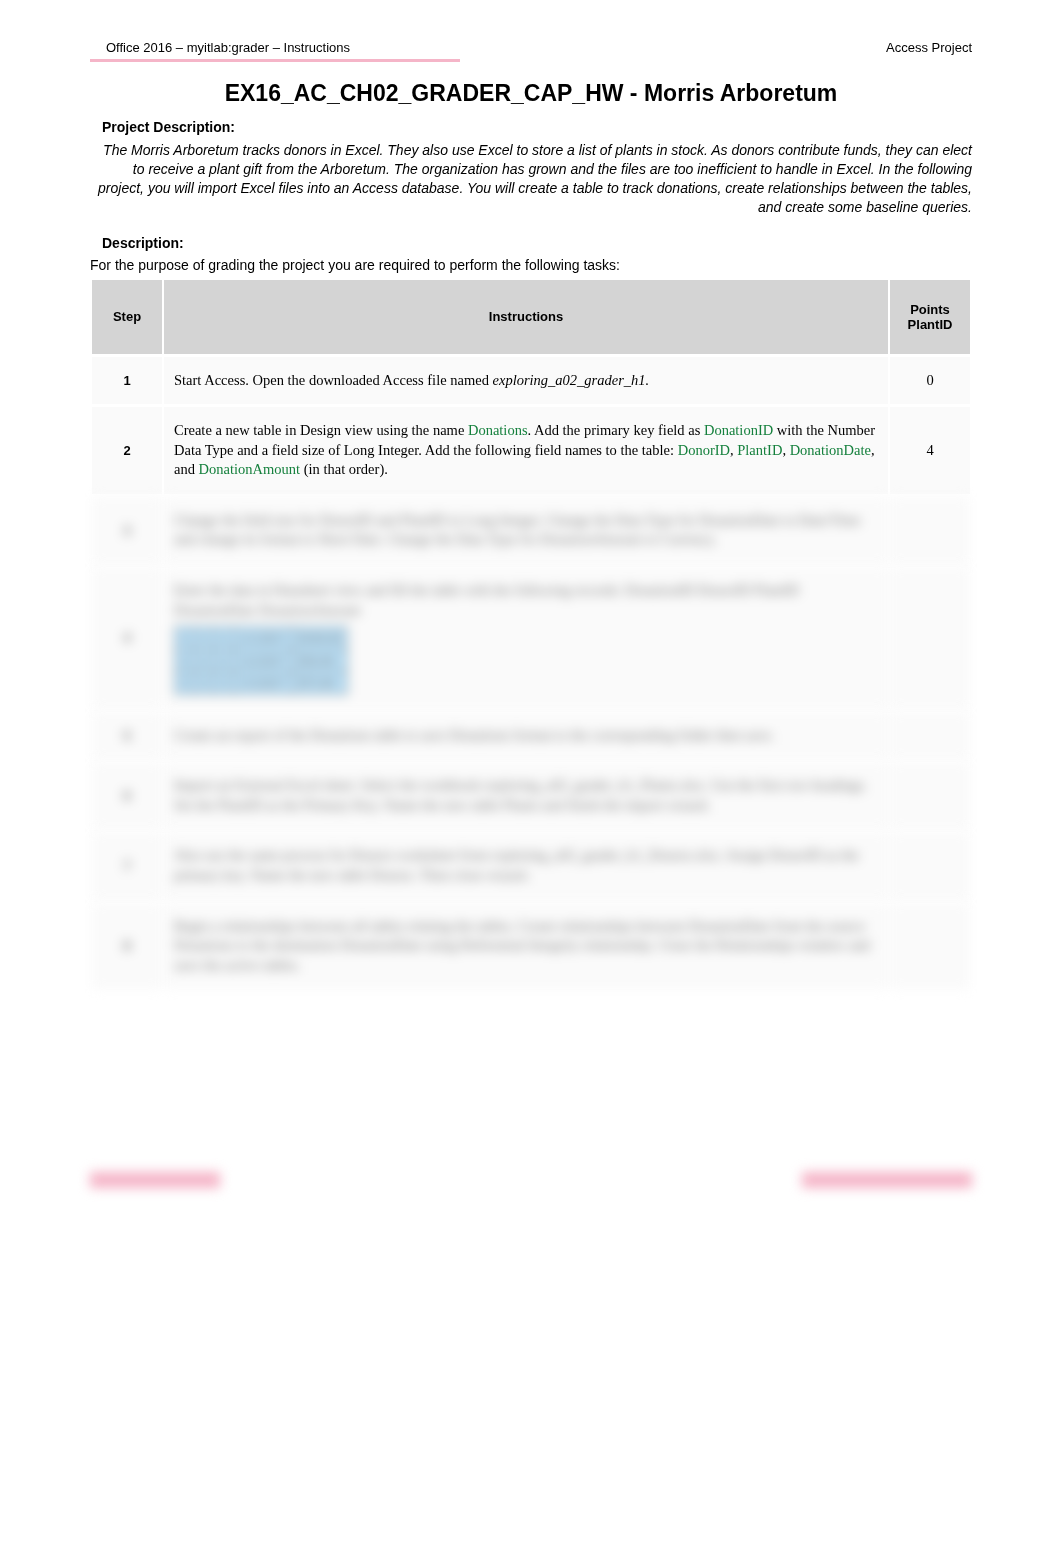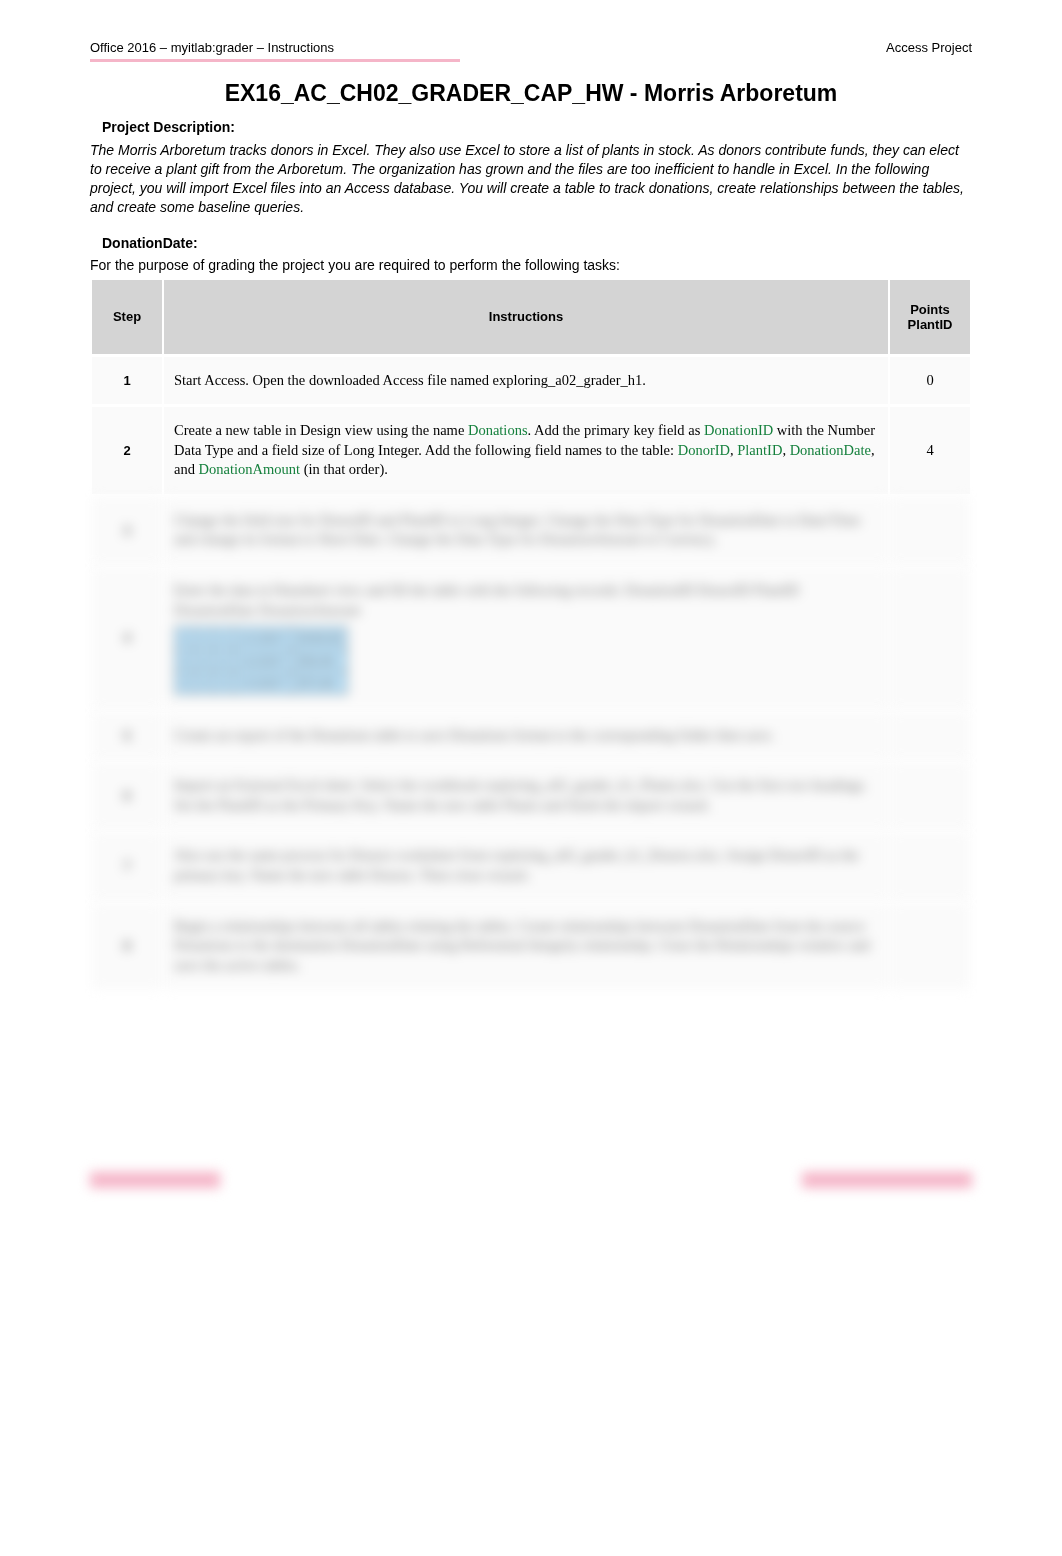--- a/index.html
+++ b/index.html
@@ -12,20 +12,21 @@
     font-size: 13px;
   }
   .page {
     padding: 40px 90px 40px 90px;
   }
   .header-row {
     display: flex;
     justify-content: space-between;
     align-items: flex-end;
     margin-bottom: 4px;
+    margin-left: 16px;
   }
   .header-left {
     font-size: 13px;
     color: #000;
   }
   .header-right {
     font-size: 13px;
     color: #000;
   }
   .pink-underline {
@@ -46,20 +47,21 @@
     font-weight: bold;
     font-size: 14px;
     margin-bottom: 6px;
     padding-left: 12px;
   }
   .description {
     font-style: italic;
     font-size: 14px;
     line-height: 1.35;
     margin-bottom: 18px;
+    text-align: right;
   }
   .instructions-intro {
     font-size: 14px;
     margin-bottom: 4px;
   }
   .grid {
     width: 100%;
     border-collapse: separate;
     border-spacing: 2px 3px;
   }
@@ -88,21 +90,21 @@
     font-size: 14.5px;
     line-height: 1.35;
   }
   .grid td.points-col {
     width: 80px;
     text-align: center;
     font-family: "Times New Roman", Times, serif;
     font-size: 14.5px;
   }
   .keyword { color: #15803d; font-weight: normal; }
-  .ital { }
+  .ital { font-style: italic; }
   .blurred {
     filter: blur(6px);
     user-select: none;
     pointer-events: none;
   }
   .blurred td { color: #777; }
   .inner-table {
     border-collapse: collapse;
     margin-top: 6px;
     font-family: "Times New Roman", Times, serif;
@@ -137,21 +139,21 @@
     <div class="header-left">Office 2016 – myitlab:grader – Instructions</div>
     <div class="header-right">Access Project</div>
   </div>
   <div class="pink-underline"></div>
 
   <h1 class="title">EX16_AC_CH02_GRADER_CAP_HW - Morris Arboretum</h1>
 
   <div class="section-heading">Project Description:</div>
   <p class="description">The Morris Arboretum tracks donors in Excel. They also use Excel to store a list of plants in stock. As donors contribute funds, they can elect to receive a plant gift from the Arboretum. The organization has grown and the files are too inefficient to handle in Excel. In the following project, you will import Excel files into an Access database. You will create a table to track donations, create relationships between the tables, and create some baseline queries.</p>
 
-  <div class="section-heading">DonationDate:</div>
+  <div class="section-heading">Description:</div>
   <p class="instructions-intro">For the purpose of grading the project you are required to perform the following tasks:</p>
 
   <table class="grid">
     <thead>
       <tr>
         <th>Step</th>
         <th>Instructions</th>
         <th>Points PlantID</th>
       </tr>
     </thead>

